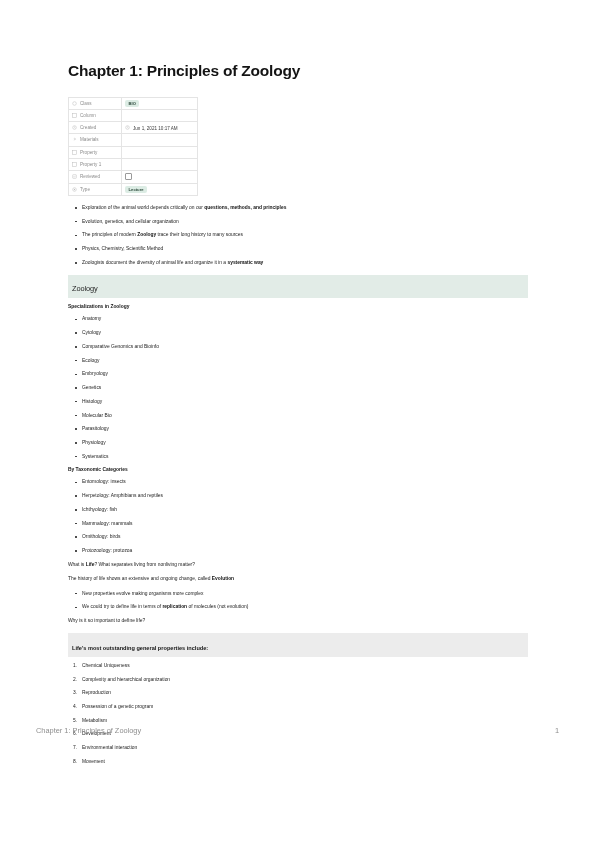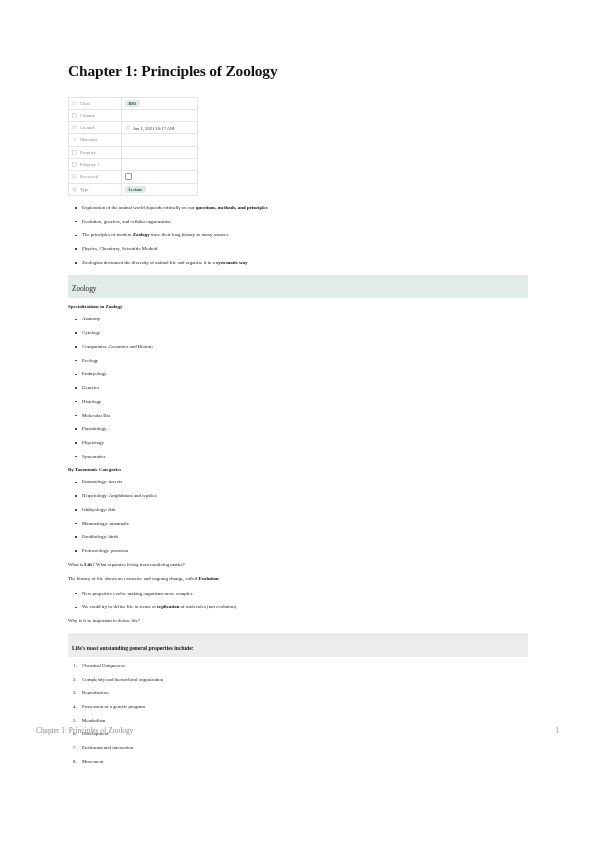--- a/index.html
+++ b/index.html
@@ -12,21 +12,20 @@
     height: 842px;
     font-family: "Liberation Sans", sans-serif;
     color: #1c1c1c;
     position: relative;
     overflow: hidden;
   }
   .page {
     position: absolute;
     inset: 0;
     padding: 0;
-    font-family: Liberation Serif, serif;
   }
   .content {
     position: absolute;
     left: 68px;
     top: 62px;
     width: 460px;
   }
 
   
   .doc-title {

